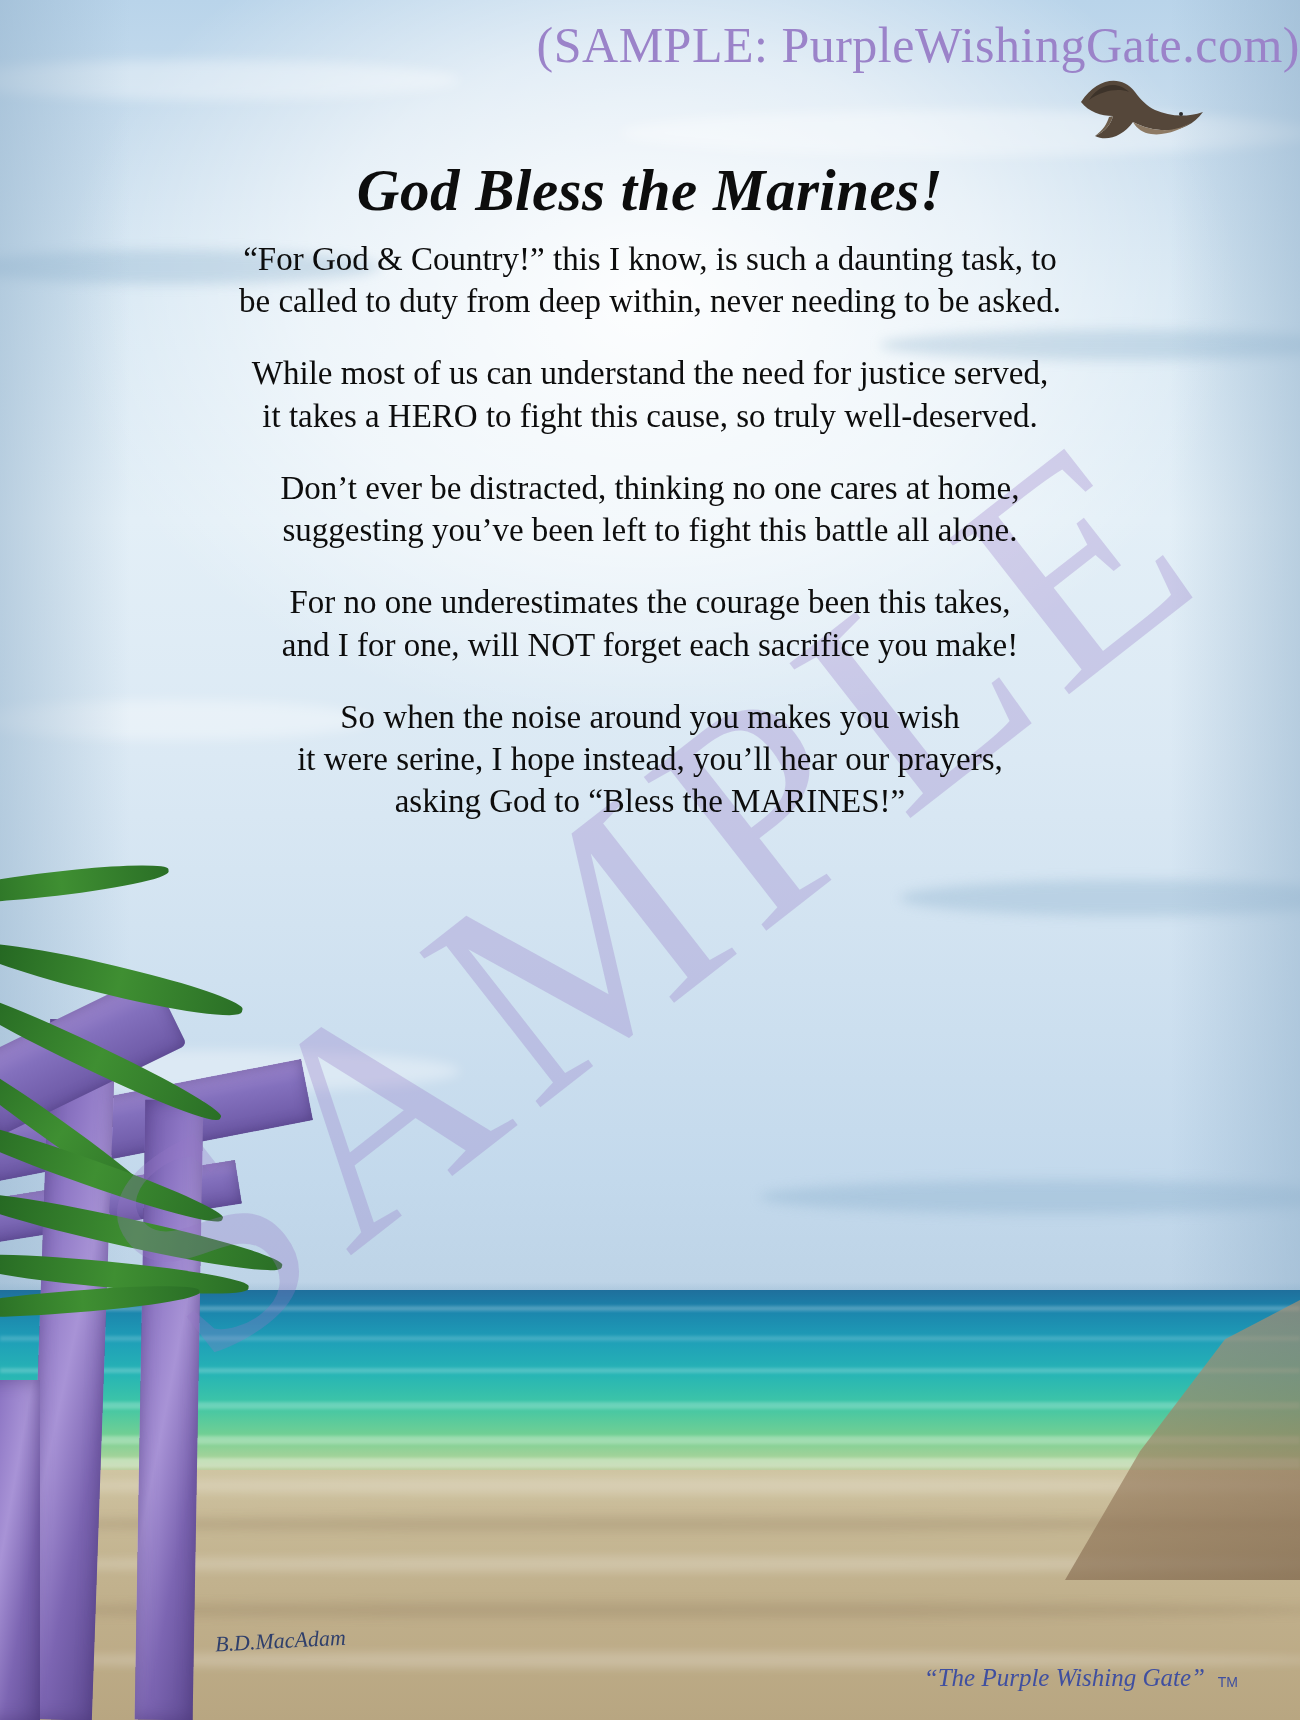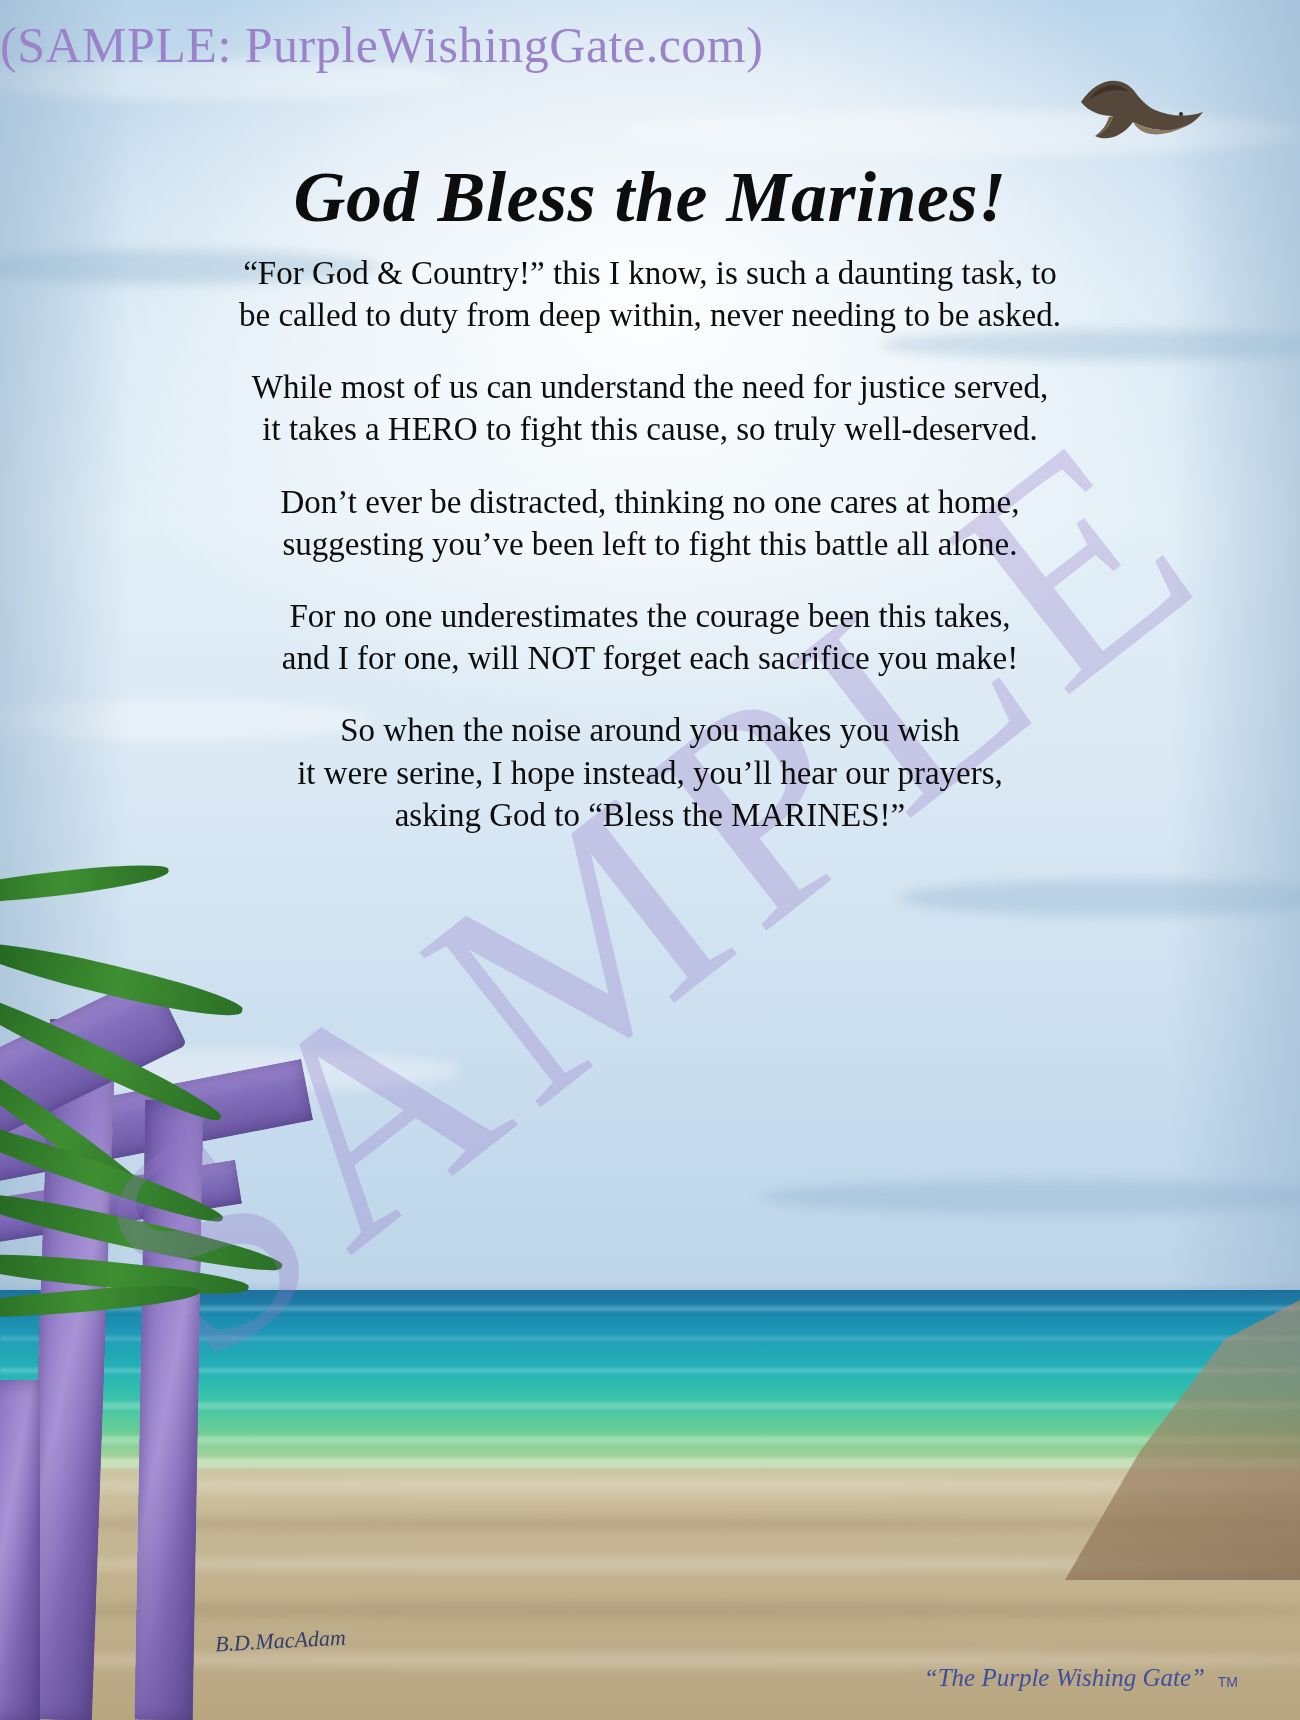--- a/index.html
+++ b/index.html
@@ -170,39 +170,39 @@
     white-space: nowrap;
     font-weight: 400;
     pointer-events: none;
   }
 
   
   .sample-header {
     position: absolute;
     left: 0; right: 0;
     top: 16px;
-    text-align: left;
+    text-align: right;
     font-family: "Liberation Serif", serif;
     font-size: 50px;
     color: #9b83c9;
     letter-spacing: 0.5px;
   }
 
   
   .poem-wrap {
     position: absolute;
     left: 0; right: 0;
     top: 160px;
     text-align: center;
     color: #0d0d0d;
   }
   .poem-title {
     font-family: "Liberation Serif", serif;
     font-style: italic;
-    font-size: 72px;
+    font-size: 59px;
     line-height: 1.05;
     margin: 0 0 16px 0;
     letter-spacing: 0.5px;
   }
   .poem-author {
     font-family: "Liberation Serif", serif;
     font-style: italic;
     font-size: 32px;
     margin: 0 0 26px 0;
   }

